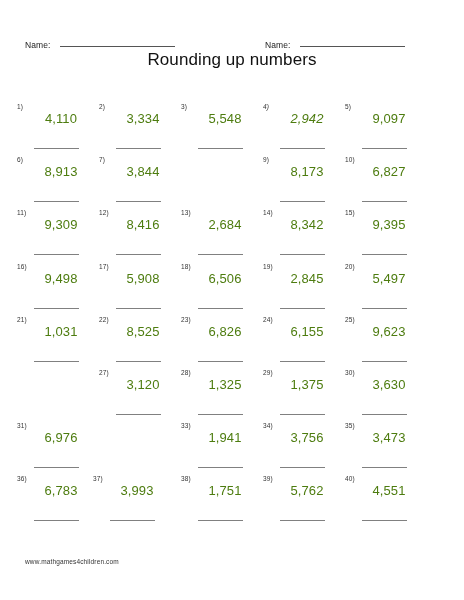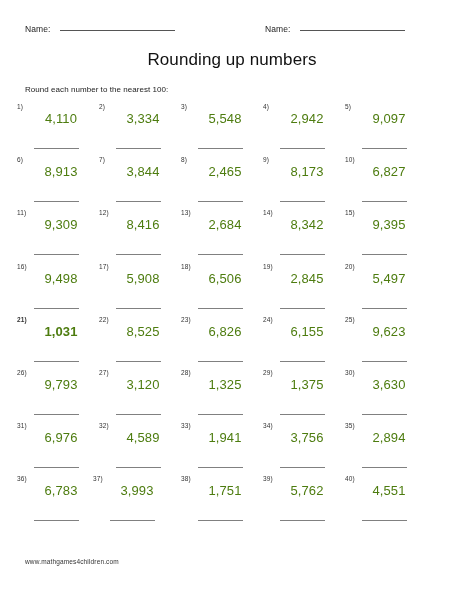--- a/index.html
+++ b/index.html
@@ -19,21 +19,21 @@
   .sheet {
     position: relative;
     width: 464px;
     height: 600px;
     box-sizing: border-box;
   }
 
   
   .header-row {
     position: absolute;
-    top: 24px;
+    top: 40px;
     left: 0;
     width: 388px;
     height: 16px;
     text-decoration: underline;
   }
   .field {
     position: absolute;
     display: flex;
     align-items: baseline;
     white-space: nowrap;
@@ -146,40 +146,39 @@
       <span class="field-rule"></span>
     </div>
     <div class="field field-date">
       <span class="field-label">Name:</span>
       <span class="field-rule"></span>
     </div>
   </div>
 
   <div class="title">Rounding up numbers</div>
 
-  <div class="instruction">Round each number to the nearest 100:</div>
 
   <div class="grid">
       <div class="prob-row">
         <div class="problem" style="left: 0px;">
           <div class="prob-num">1)</div>
           <div class="prob-val">4,110</div>
           <div class="prob-line"></div>
         </div>
         <div class="problem" style="left: 82px;">
           <div class="prob-num">2)</div>
           <div class="prob-val">3,334</div>
           <div class="prob-line"></div>
         </div>
         <div class="problem" style="left: 164px;">
           <div class="prob-num">3)</div>
           <div class="prob-val">5,548</div>
           <div class="prob-line"></div>
         </div>
-        <div class="problem" style="left: 246px;">
+        <div class="problem" style="left: 246px; font-style: italic;">
           <div class="prob-num">4)</div>
           <div class="prob-val">2,942</div>
           <div class="prob-line"></div>
         </div>
         <div class="problem" style="left: 328px;">
           <div class="prob-num">5)</div>
           <div class="prob-val">9,097</div>
           <div class="prob-line"></div>
         </div>
       </div>
@@ -187,25 +186,20 @@
         <div class="problem" style="left: 0px;">
           <div class="prob-num">6)</div>
           <div class="prob-val">8,913</div>
           <div class="prob-line"></div>
         </div>
         <div class="problem" style="left: 82px;">
           <div class="prob-num">7)</div>
           <div class="prob-val">3,844</div>
           <div class="prob-line"></div>
         </div>
-        <div class="problem" style="left: 164px;">
-          <div class="prob-num">8)</div>
-          <div class="prob-val">2,465</div>
-          <div class="prob-line"></div>
-        </div>
         <div class="problem" style="left: 246px;">
           <div class="prob-num">9)</div>
           <div class="prob-val">8,173</div>
           <div class="prob-line"></div>
         </div>
         <div class="problem" style="left: 328px;">
           <div class="prob-num">10)</div>
           <div class="prob-val">6,827</div>
           <div class="prob-line"></div>
         </div>
@@ -258,21 +252,21 @@
           <div class="prob-val">2,845</div>
           <div class="prob-line"></div>
         </div>
         <div class="problem" style="left: 328px;">
           <div class="prob-num">20)</div>
           <div class="prob-val">5,497</div>
           <div class="prob-line"></div>
         </div>
       </div>
       <div class="prob-row">
-        <div class="problem" style="left: 0px; font-weight: bold;">
+        <div class="problem" style="left: 0px;">
           <div class="prob-num">21)</div>
           <div class="prob-val">1,031</div>
           <div class="prob-line"></div>
         </div>
         <div class="problem" style="left: 82px;">
           <div class="prob-num">22)</div>
           <div class="prob-val">8,525</div>
           <div class="prob-line"></div>
         </div>
         <div class="problem" style="left: 164px;">
@@ -285,25 +279,20 @@
           <div class="prob-val">6,155</div>
           <div class="prob-line"></div>
         </div>
         <div class="problem" style="left: 328px;">
           <div class="prob-num">25)</div>
           <div class="prob-val">9,623</div>
           <div class="prob-line"></div>
         </div>
       </div>
       <div class="prob-row">
-        <div class="problem" style="left: 0px;">
-          <div class="prob-num">26)</div>
-          <div class="prob-val">9,793</div>
-          <div class="prob-line"></div>
-        </div>
         <div class="problem" style="left: 82px;">
           <div class="prob-num">27)</div>
           <div class="prob-val">3,120</div>
           <div class="prob-line"></div>
         </div>
         <div class="problem" style="left: 164px;">
           <div class="prob-num">28)</div>
           <div class="prob-val">1,325</div>
           <div class="prob-line"></div>
         </div>
@@ -317,38 +306,33 @@
           <div class="prob-val">3,630</div>
           <div class="prob-line"></div>
         </div>
       </div>
       <div class="prob-row">
         <div class="problem" style="left: 0px;">
           <div class="prob-num">31)</div>
           <div class="prob-val">6,976</div>
           <div class="prob-line"></div>
         </div>
-        <div class="problem" style="left: 82px;">
-          <div class="prob-num">32)</div>
-          <div class="prob-val">4,589</div>
-          <div class="prob-line"></div>
-        </div>
         <div class="problem" style="left: 164px;">
           <div class="prob-num">33)</div>
           <div class="prob-val">1,941</div>
           <div class="prob-line"></div>
         </div>
         <div class="problem" style="left: 246px;">
           <div class="prob-num">34)</div>
           <div class="prob-val">3,756</div>
           <div class="prob-line"></div>
         </div>
         <div class="problem" style="left: 328px;">
           <div class="prob-num">35)</div>
-          <div class="prob-val">2,894</div>
+          <div class="prob-val">3,473</div>
           <div class="prob-line"></div>
         </div>
       </div>
       <div class="prob-row">
         <div class="problem" style="left: 0px;">
           <div class="prob-num">36)</div>
           <div class="prob-val">6,783</div>
           <div class="prob-line"></div>
         </div>
         <div class="problem" style="left: 76px;">

